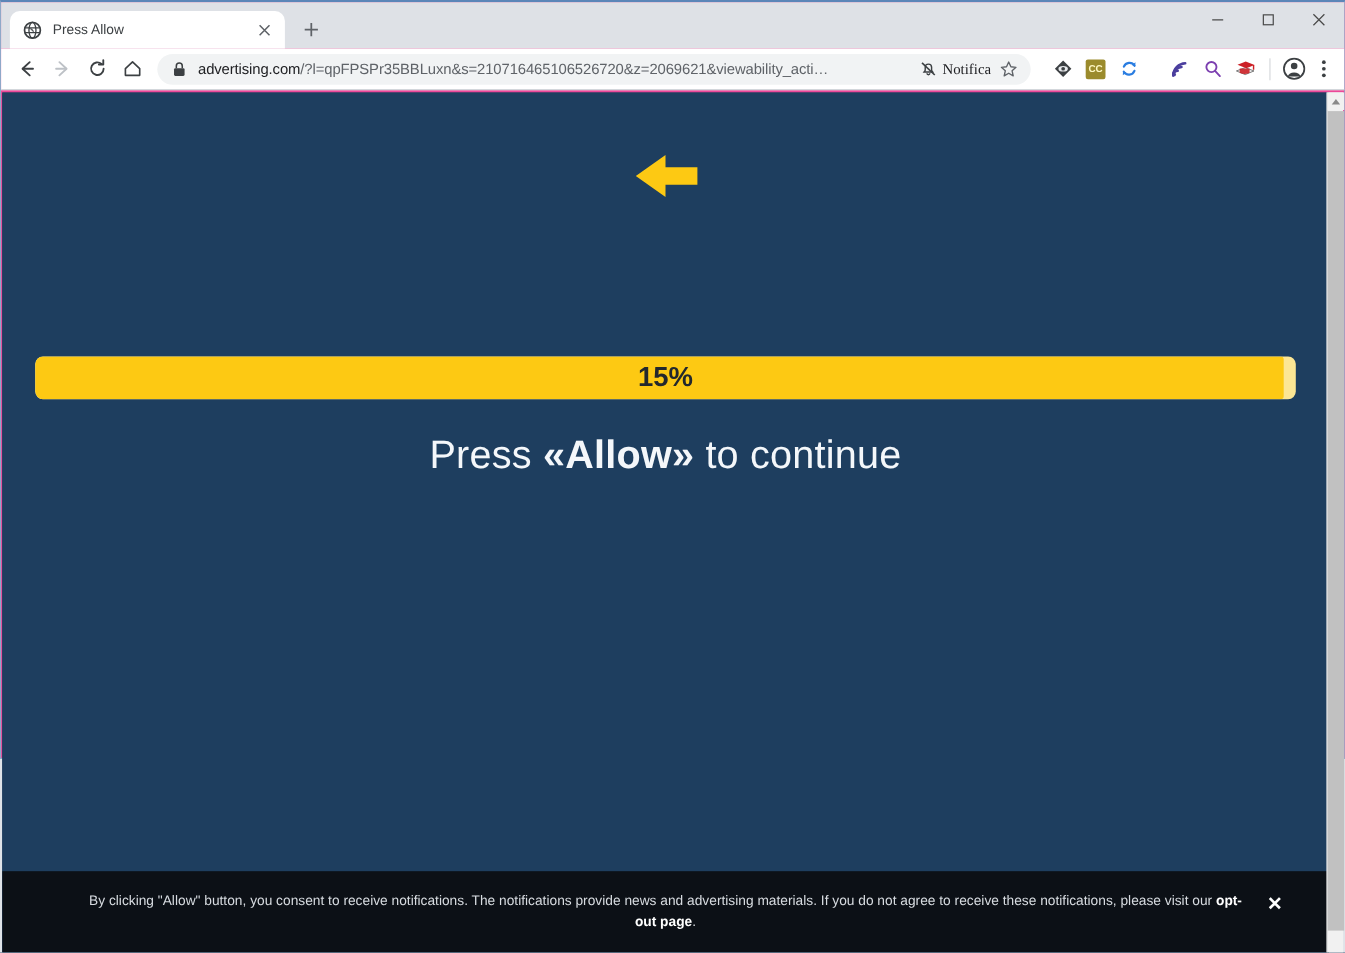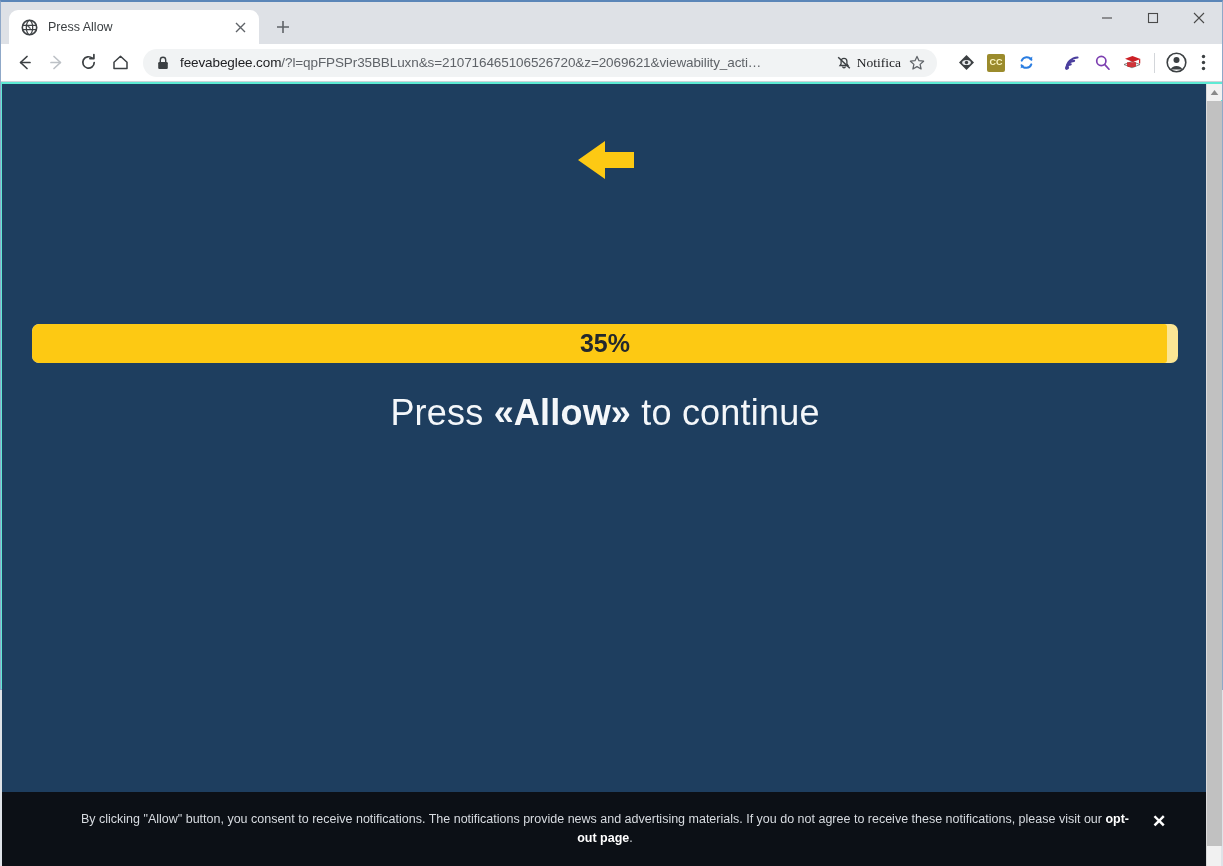--- a/index.html
+++ b/index.html
@@ -13,21 +13,21 @@
     font-family: "Liberation Sans", sans-serif;
     background: #dfe3e8;
     -webkit-font-smoothing: antialiased;
   }
 
   
   .browser {
     width: 1223px;
     height: 690px;
     position: relative;
-    background: #5eead4;
+    background: #ec4899;
     box-sizing: border-box;
     border: 1px solid #8fa8c8;
     border-top: 2px solid #5b86b8;
   }
 
   
   .tabstrip {
     height: 42px;
     background: #dee1e6;
     display: flex;
@@ -389,21 +389,21 @@
       </svg>
     </div>
 
     <div class="omnibox">
       <span class="lock-icon">
         <svg width="12" height="14" viewBox="0 0 12 14">
           <rect x="1.2" y="6" width="9.6" height="7" rx="1.2" fill="#3c4043"></rect>
           <path d="M3.3 6 V4 a2.7 2.7 0 0 1 5.4 0 V6" stroke="#3c4043" stroke-width="1.4" fill="none"></path>
         </svg>
       </span>
-      <span class="url"><span class="host">feevabeglee.com</span><span>/?l=qpFPSPr35BBLuxn&amp;s=210716465106526720&amp;z=2069621&amp;viewability_acti…</span></span>
+      <span class="url"><span class="host">advertising.com</span><span>/?l=qpFPSPr35BBLuxn&amp;s=210716465106526720&amp;z=2069621&amp;viewability_acti…</span></span>
       <span class="omni-right">
         <span class="notif-blocked">
           <svg width="16" height="17" viewBox="0 0 16 17">
             <path d="M4 11.5 h8 l-1.1 -1.6 V7.2 a2.9 2.9 0 0 0 -5.8 0 v2.7 Z" fill="none" stroke="#3c4043" stroke-width="1.3"></path>
             <path d="M6.7 12.6 a1.3 1.3 0 0 0 2.6 0" fill="none" stroke="#3c4043" stroke-width="1.3"></path>
             <path d="M2.2 3.2 L13.8 14.2" stroke="#3c4043" stroke-width="1.5"></path>
           </svg>
           <span class="label">Notifica</span>
         </span>
         <span class="star">
@@ -490,21 +490,21 @@
       <div class="arrow-wrap">
         <svg width="66" height="48" viewBox="0 0 66 48">
           <path d="M33 5 L6 24 L33 43 L33 32 L62 32 L62 16 L33 16 Z" fill="#fdc913"></path>
         </svg>
       </div>
 
       <div class="progress-wrap">
         <div class="progress-track">
           <div class="progress-fill"></div>
         </div>
-        <div class="progress-label">35%</div>
+        <div class="progress-label">15%</div>
       </div>
 
       <div class="headline">
         <span>Press </span><b>«Allow»</b><span> to continue</span>
       </div>
 
       <div class="consent">
         <div class="consent-text">
           <span>By clicking "Allow" button, you consent to receive notifications. The notifications provide news and advertising materials. If you do not agree to receive these notifications, please visit our </span><a href="#">opt-out page</a><span>.</span>
         </div>

